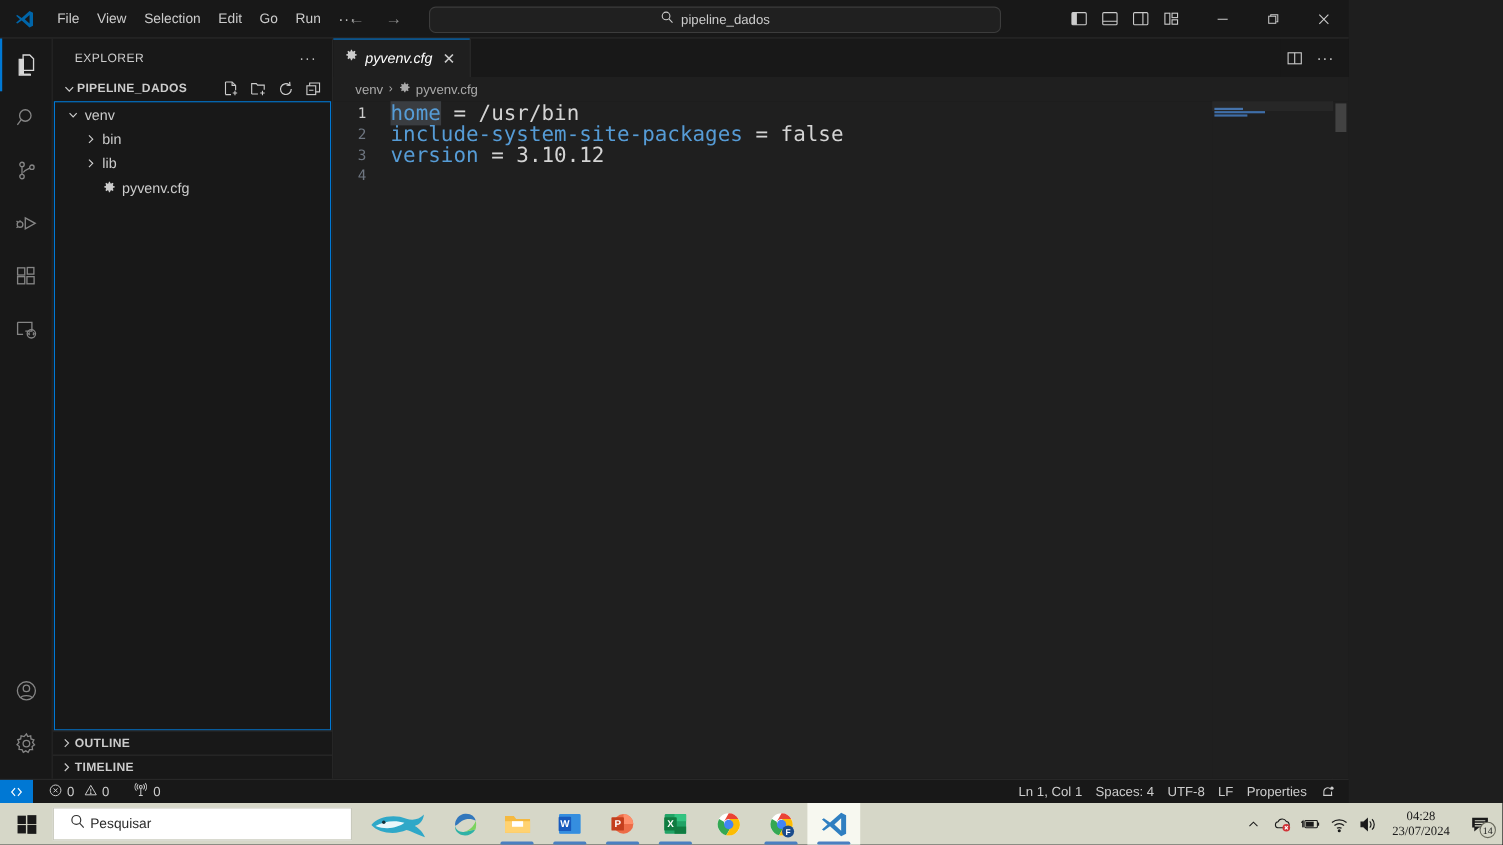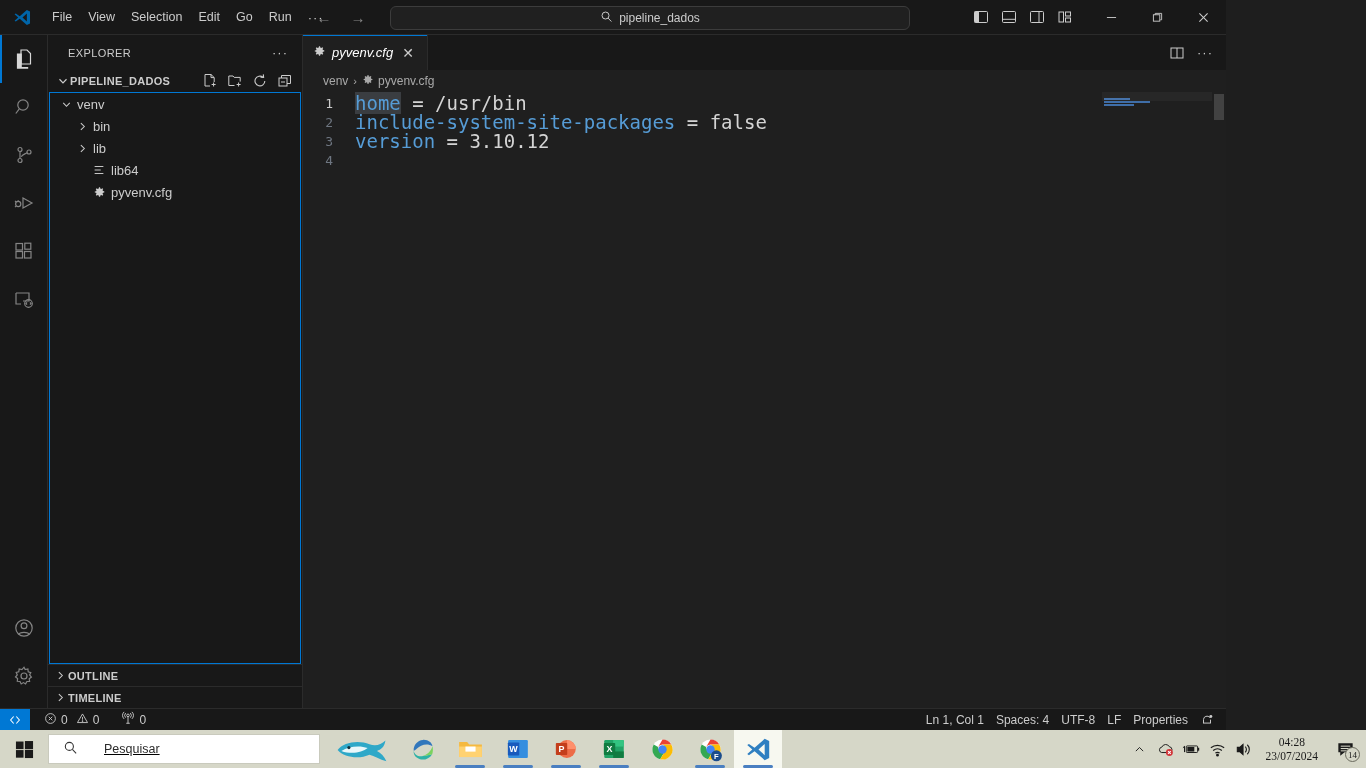--- a/index.html
+++ b/index.html
@@ -163,21 +163,21 @@
   .sb-right { margin-left: auto; display: flex; align-items: center; padding-right: 6px; }
 
   
   .taskbar {
     position: absolute; left: 0; bottom: 0; width: 1366px; height: 38px;
     background: #d6d7c8; display: flex; align-items: center;
   }
   .start-btn { width: 48px; height: 38px; display: flex; align-items: center; justify-content: center; }
   .search-box {
     width: 272px; height: 30px; background: #ffffff; display: flex; align-items: center;
-    gap: 26px; padding-left: 14px; border: 1px solid #c9cabd; text-decoration: underline;
+    gap: 4px; padding-left: 14px; border: 1px solid #c9cabd;
   }
   .search-text { font-size: 12.5px; color: #2b2b2b; }
   .tb-apps { display: flex; align-items: center; margin-left: 6px; }
   .tb-app {
     width: 48px; height: 38px; display: flex; align-items: center; justify-content: center;
     position: relative;
   }
   .tb-app.active { background: #f7f8f0; }
   .tb-app .runbar {
     position: absolute; bottom: 0; left: 9px; right: 9px; height: 3px; background: #4a7fc1; border-radius: 2px;
@@ -420,31 +420,20 @@
 
           <div class="tree-row" style="padding-left:24px;">
             <span class="tw-chevron">
               <svg width="13" height="13" viewBox="0 0 16 16" fill="none" stroke="#cccccc" stroke-width="1.3">
                   <polyline points="6,3.8 10.2,8 6,12.2"></polyline>
                 </svg>
             </span>
             <span class="tw-label">lib</span>
           </div>
 
-          <div class="tree-row" style="padding-left:24px;">
-            <span class="tw-chevron"></span>
-            <span class="tw-icon">
-              <svg width="14" height="14" viewBox="0 0 16 16" stroke="#cccccc" stroke-width="1.1">
-                  <line x1="3" y1="4" x2="13" y2="4"></line>
-                  <line x1="3" y1="8" x2="10" y2="8"></line>
-                  <line x1="3" y1="12" x2="13" y2="12"></line>
-                </svg>
-            </span>
-            <span class="tw-label">lib64</span>
-          </div>
 
           <div class="tree-row" style="padding-left:24px;">
             <span class="tw-chevron"></span>
             <span class="tw-icon">
               <svg width="13" height="13" viewBox="0 0 24 24" fill="#cccccc">
                 <path d="M12 8.3 A3.7 3.7 0 1 0 12 15.7 A3.7 3.7 0 1 0 12 8.3 Z M12 10.3 A1.7 1.7 0 1 1 12 13.7 A1.7 1.7 0 1 1 12 10.3 Z"></path>
                 <path d="M11 2.2 H13 L13.4 4.6 L15.3 5.4 L17.2 4 L18.9 5.7 L17.6 7.6 L18.4 9.4 L20.8 9.8 V12 L18.4 12.4 L17.6 14.3 L19 16.2 L17.3 17.9 L15.4 16.6 L13.5 17.4 L13.1 19.8 H11 L10.6 17.4 L8.7 16.6 L6.8 18 L5.1 16.3 L6.5 14.4 L5.7 12.5 L3.3 12.1 V10 L5.7 9.6 L6.5 7.7 L5.1 5.8 L6.8 4.1 L8.7 5.5 L10.6 4.7 Z"></path>
               </svg>
             </span>
             <span class="tw-label">pyvenv.cfg</span>

